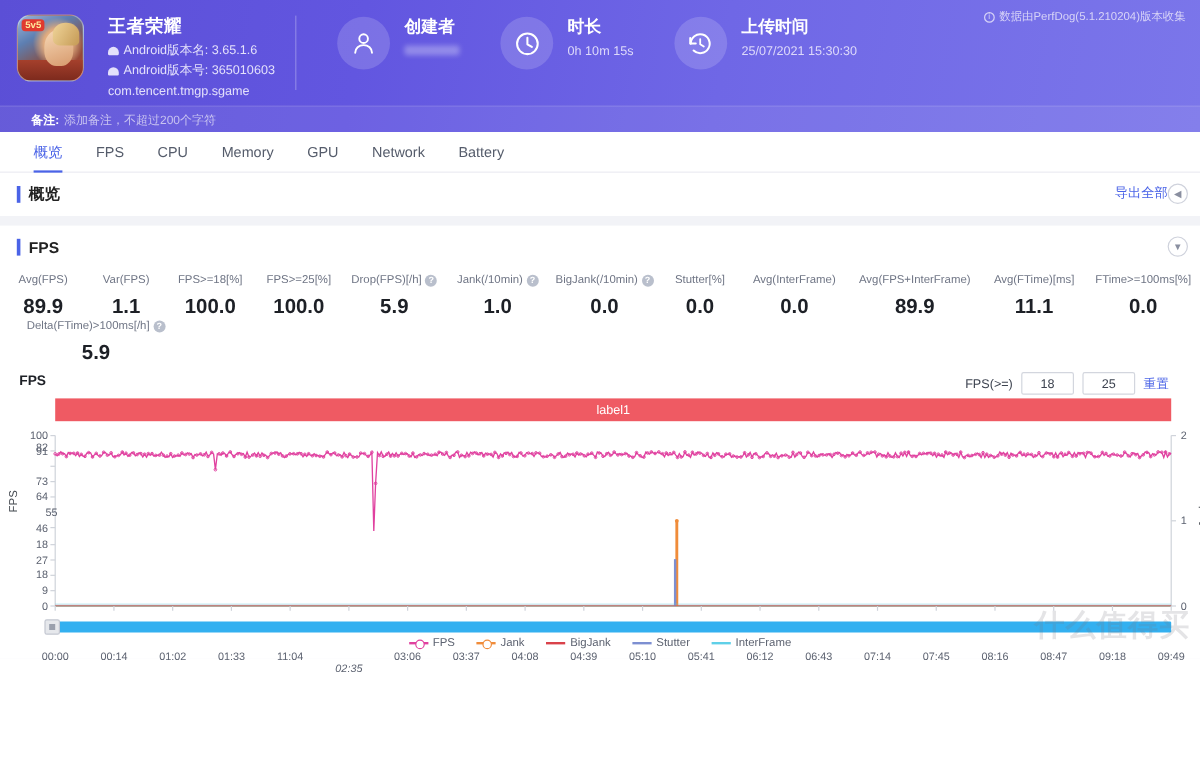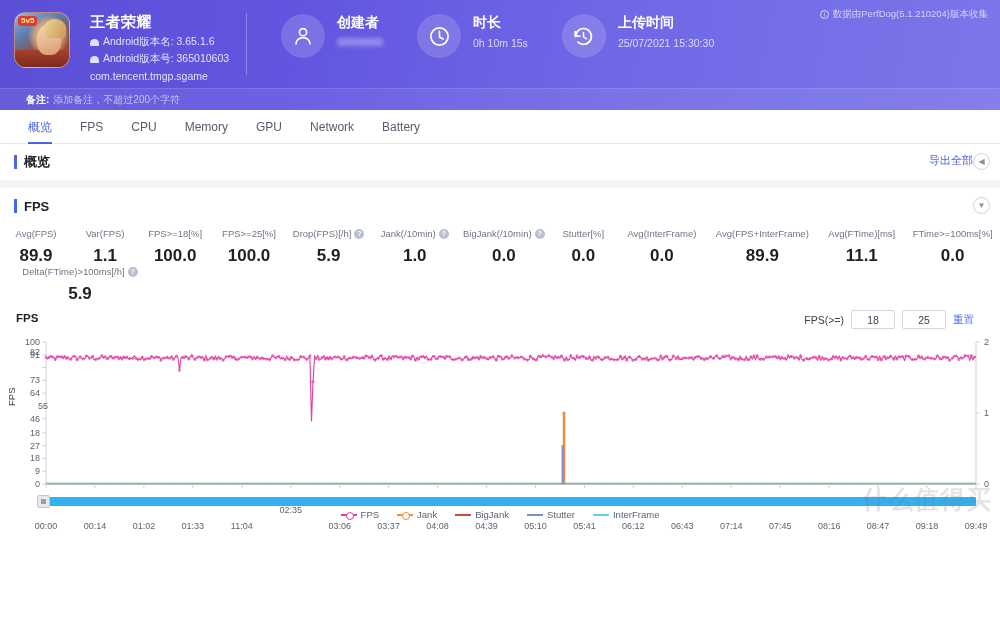--- a/index.html
+++ b/index.html
@@ -440,20 +440,21 @@
         <span class="chart-label">FPS</span>
       </div>
 
       <div class="fps-ctrl">
         <span class="lbl">FPS(&gt;=)</span>
         <input type="text" value="18" style="">
         <input type="text" value="25" style="">
         <span class="reset-link">重置</span>
       </div>
 
+      <div class="label-band">label1</div>
 
       <div class="plot-area">
         <div class="axis-title-left">FPS</div>
         <div class="axis-title-right">Jank</div>
         <div id="yticks">
             <div class="ytick" style="top: 150px; width: 36px; right: 960px;">0</div>
             <div class="ytick" style="top: 137.22px; width: 36px; right: 960px;">9</div>
             <div class="ytick" style="top: 124.44px; width: 36px; right: 960px;">18</div>
             <div class="ytick" style="top: 111.66px; width: 36px; right: 960px;">27</div>
             <div class="ytick" style="top: 98.88px; width: 36px; right: 960px;">18</div>
@@ -816,21 +817,21 @@
             <line x1="562.61" y1="150" x2="562.61" y2="110.94999999999999" stroke="#7d8fd1" stroke-width="2"></line>
             <line x1="46" y1="149.4" x2="976" y2="149.4" stroke="#d9424a" stroke-width="1" opacity="0.35"></line>
             <line x1="46" y1="148.4" x2="976" y2="148.4" stroke="#5fd0e8" stroke-width="1" opacity="0.35"></line>
           </svg>
         <div id="xticks">
             <div class="xtick" style="left: 46px; top: 154px;">00:00</div>
             <div class="xtick" style="left: 94.9474px; top: 154px;">00:14</div>
             <div class="xtick" style="left: 143.895px; top: 154px;">01:02</div>
             <div class="xtick" style="left: 192.842px; top: 154px;">01:33</div>
             <div class="xtick" style="left: 241.789px; top: 154px;">11:04</div>
-            <div class="xtick" style="left: 290.737px; top: 138px;">02:35</div>
+            <div class="xtick" style="left: 290.737px; top: 164px; font-style: italic;">02:35</div>
             <div class="xtick" style="left: 339.684px; top: 154px;">03:06</div>
             <div class="xtick" style="left: 388.632px; top: 154px;">03:37</div>
             <div class="xtick" style="left: 437.579px; top: 154px;">04:08</div>
             <div class="xtick" style="left: 486.526px; top: 154px;">04:39</div>
             <div class="xtick" style="left: 535.474px; top: 154px;">05:10</div>
             <div class="xtick" style="left: 584.421px; top: 154px;">05:41</div>
             <div class="xtick" style="left: 633.368px; top: 154px;">06:12</div>
             <div class="xtick" style="left: 682.316px; top: 154px;">06:43</div>
             <div class="xtick" style="left: 731.263px; top: 154px;">07:14</div>
             <div class="xtick" style="left: 780.211px; top: 154px;">07:45</div>

